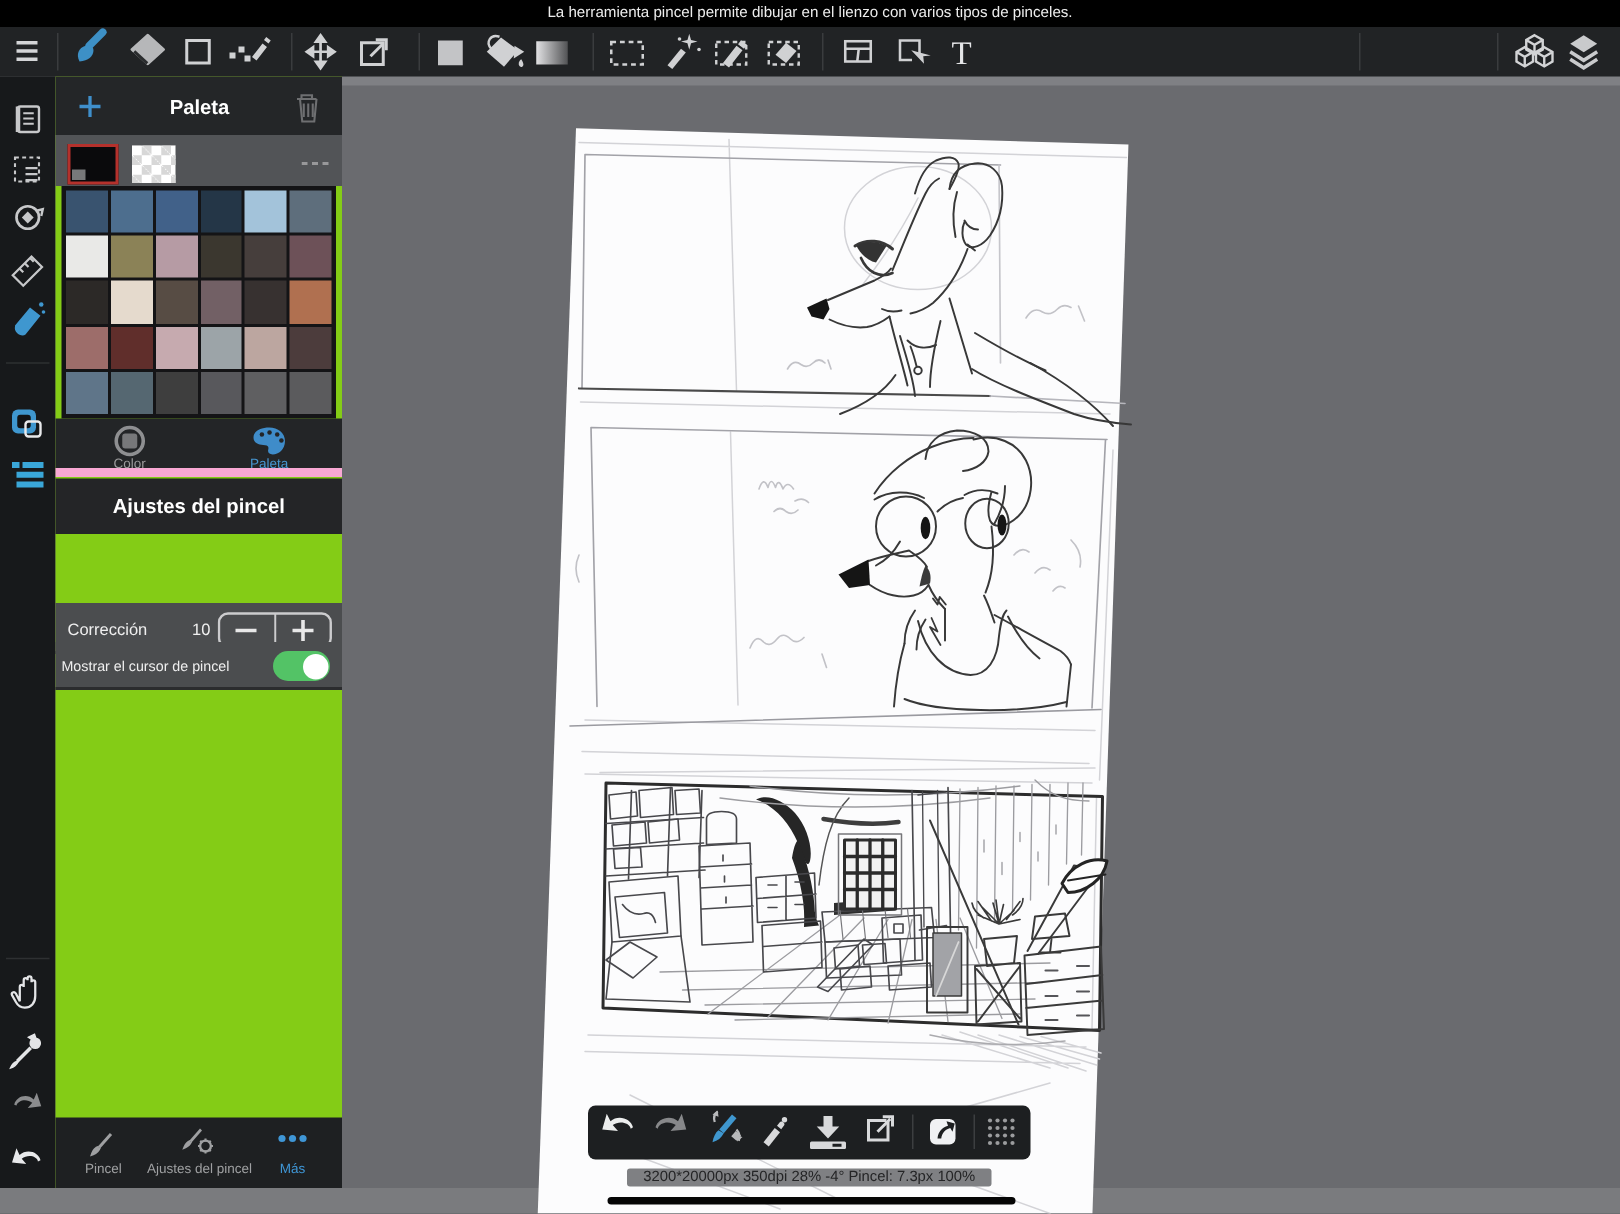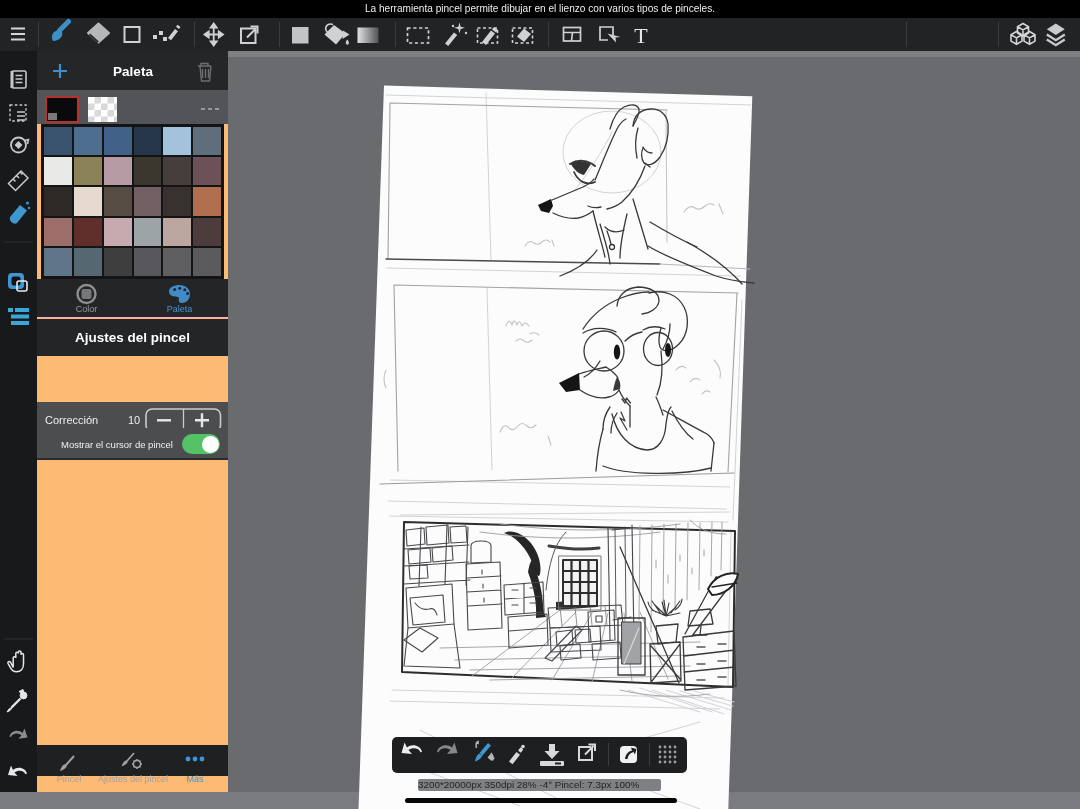--- a/index.html
+++ b/index.html
@@ -1,32 +1,32 @@
 <!DOCTYPE html>
 <html><head><meta charset="utf-8"><style>
 *{margin:0;padding:0;box-sizing:border-box}
 html,body{width:1080px;height:809px;overflow:hidden;background:#6a6b6f;font-family:"Liberation Sans",sans-serif}
 #root{position:relative;width:1080px;height:809px}
 .abs{position:absolute}
 #topbar{left:0;top:0;width:1080px;height:36px;background:#000;color:#ededed;font-size:10.1px;text-align:center;line-height:18px}
 #toolbar{left:0;top:18px;width:1080px;height:33px;background:#212325}
 #sidebar{left:0;top:51px;width:37px;height:741px;background:#17191b}
-#panel{left:37px;top:51px;width:191px;height:741px;background:#fdba74}
+#panel{left:37px;top:51px;width:191px;height:741px;background:#84cc16}
 #phead{left:0;top:0;width:191px;height:39px;background:#242628}
 #swrow{left:0;top:39px;width:191px;height:34px;background:#525457}
 #grid{left:4px;top:73px;width:183px;height:155px;background:#141416;display:grid;grid-template-columns:repeat(6,1fr);gap:2px;padding:3px}
 #grid div{width:100%;height:100%}
-#tabs{left:0;top:228px;width:191px;height:39px;background:#232527;border-bottom:1px solid #f9a8d4}
+#tabs{left:0;top:228px;width:191px;height:39px;background:#232527;border-bottom:6px solid #f9a8d4}
 #ahead{left:0;top:268px;width:191px;height:37px;background:#242527;color:#fff;font-weight:bold;font-size:13.5px;text-align:center;line-height:37px}
 .row{left:0;width:191px;background:#4b4d4f;border-bottom:2px solid #2b2c2e;color:#efefef}
-#btabs{left:0;top:694px;width:191px;height:31px;background:#1e2022}
+#btabs{left:0;top:694px;width:191px;height:47px;background:#1e2022}
 .tgl{position:absolute;width:38px;height:20px;background:#53c366;border-radius:10px}
 .tgl i{position:absolute;right:1.5px;top:1.5px;width:17px;height:17px;background:#fff;border-radius:50%}
 #floatbar{left:392px;top:737px;width:295px;height:36px;background:#1d1f21;border-radius:5px}
-#status{left:418px;top:779px;width:243px;height:12px;background:#7f8083;border-radius:2px;color:#242426;font-size:9.9px;line-height:12.5px;white-space:nowrap}
+#status{left:418px;top:779px;width:243px;height:12px;background:#7f8083;border-radius:2px;color:#242426;font-size:9.9px;line-height:12.5px;text-align:center;white-space:nowrap}
 #homebar{left:405px;top:798px;width:272px;height:5px;background:#050505;border-radius:3px}
 svg{display:block}
 </style></head>
 <body>
 <div id="root">
 <svg id="canvassvg" class="abs" style="left:0;top:0" width="1080" height="809" viewBox="0 0 1080 809">
  <rect x="0" y="50" width="1080" height="759" fill="#6a6b6f"></rect>
  <rect x="228" y="50" width="852" height="7" fill="#7f8084"></rect>
  <rect x="0" y="792" width="1080" height="17" fill="#7a7b7e"></rect>
  <polygon points="384,85.5 752.3,96.3 728.3,809 358.5,809" fill="#fcfcfd"></polygon>
@@ -367,21 +367,21 @@
         <span style="position:absolute;left:8px;top:12px;font-size:11px">Corrección</span>
         <span style="position:absolute;left:91px;top:12px;font-size:11px">10</span>
    <svg class="abs" style="left:108px;top:6px" width="77" height="25">
           <rect x="1" y="1" width="74.5" height="22.5" rx="6" fill="none" stroke="#ccccce" stroke-width="1.6"></rect>
           <line x1="38.5" y1="1" x2="38.5" y2="23.5" stroke="#ccccce" stroke-width="1.3"></line>
           <path d="M12,12.3 h14" stroke="#e8e8e8" stroke-width="2.4"></path>
           <path d="M50,12.3 h14 M57,5.3 v14" stroke="#e8e8e8" stroke-width="2.4"></path>
         </svg>
   </div>
   <div class="row abs" style="top:377px;height:32px">
-        <span style="position:absolute;left:24px;top:11px;font-size:9.5px">Mostrar el cursor de pincel</span>
+        <span style="position:absolute;left:4px;top:11px;font-size:9.5px">Mostrar el cursor de pincel</span>
         <span class="tgl" style="right:8px;top:6px">
           <i></i>
         </span>
       </div>
   <div id="btabs" class="abs">
    <svg width="191" height="47">
     <g stroke="#9fa0a2" fill="none">
             <path d="M37,11 l-8,9" stroke-width="2"></path>
             <path d="M29,20 q-3,1 -4,4 q3,-1 4,-4" stroke-width="2.5"></path>
           </g>

